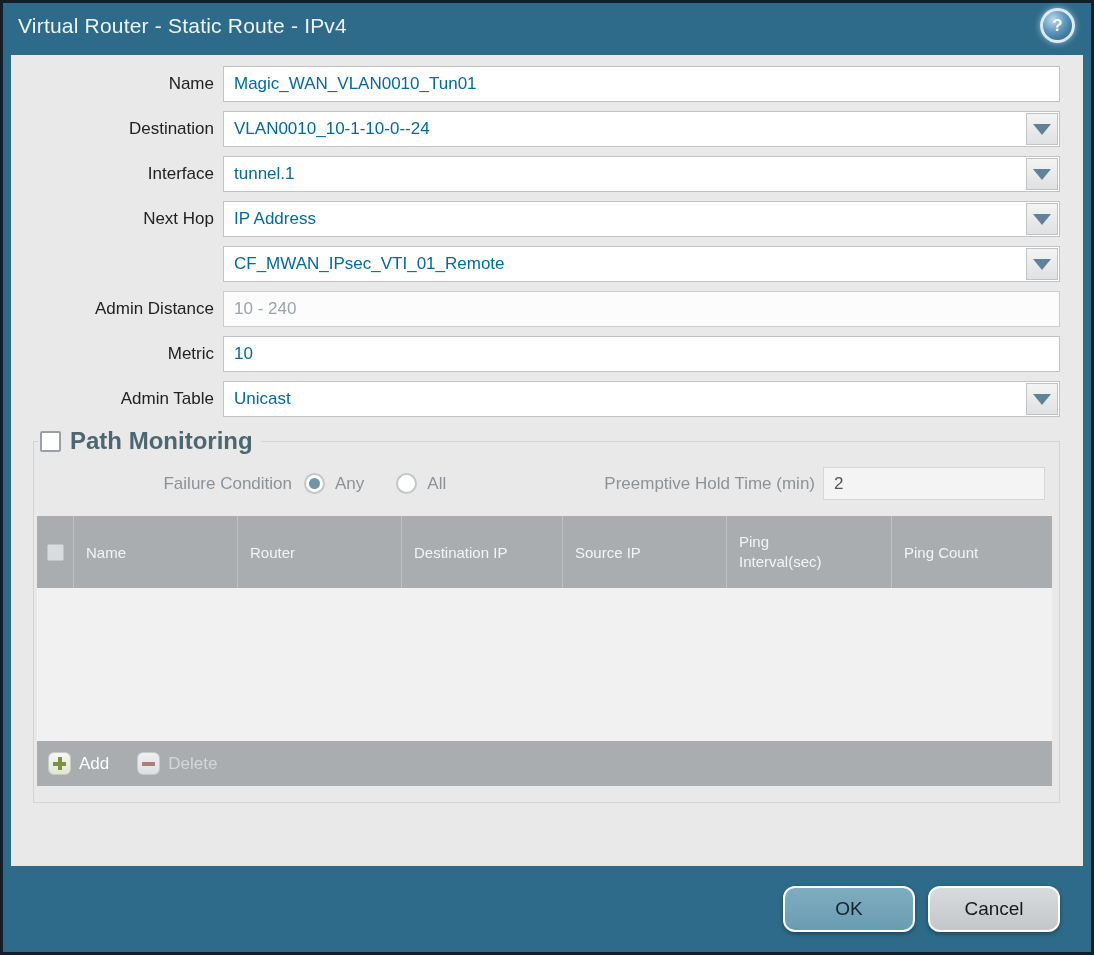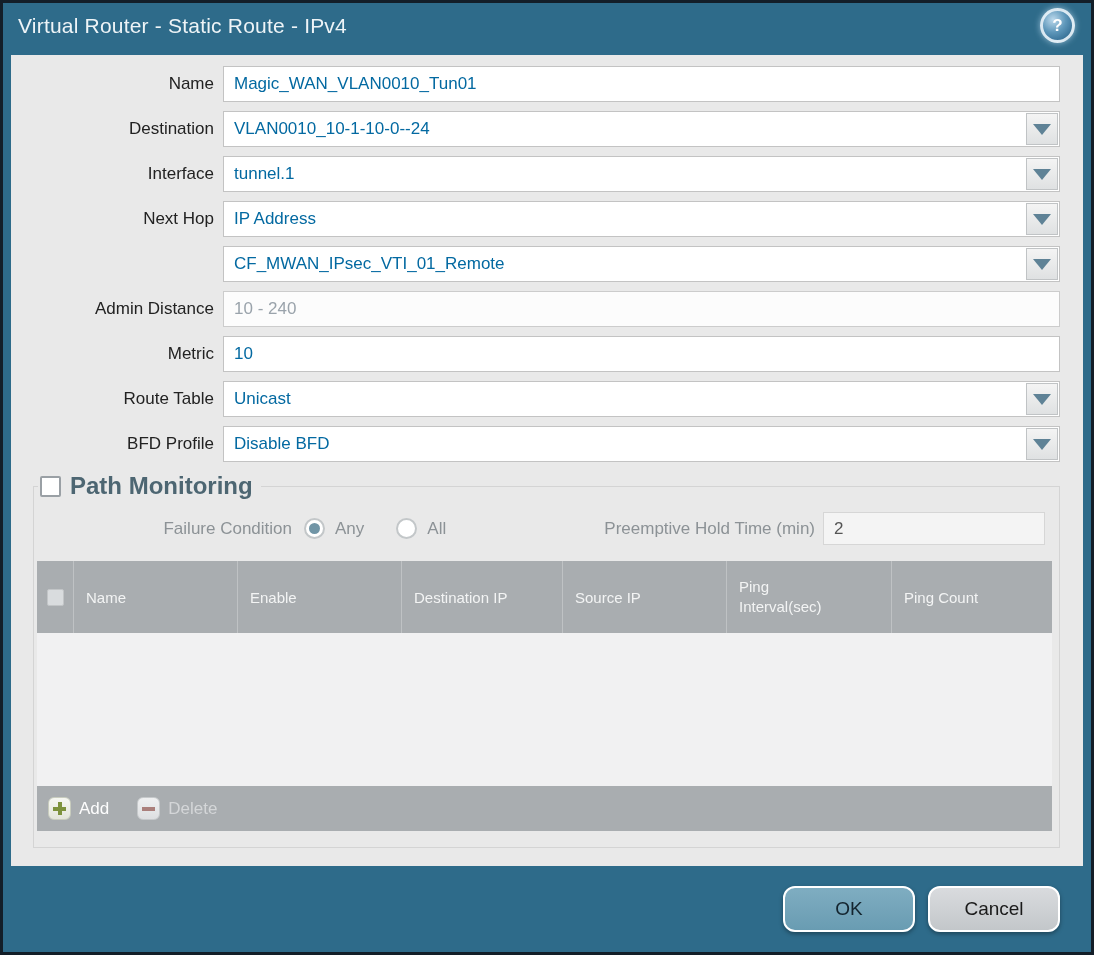--- a/index.html
+++ b/index.html
@@ -186,38 +186,29 @@
     </div>
 
     <div class="form-row">
       <span class="form-label">Metric</span>
       <span class="form-field">
         <input class="text-input no-dd" type="text" value="10" style="">
       </span>
     </div>
 
     <div class="form-row">
-      <span class="form-label">Route Table</span>
+      <span class="form-label">Admin Table</span>
       <span class="form-field">
         <input class="text-input" type="text" value="Unicast" style="">
         <span class="dd-btn">
             <span class="dd-arrow"></span>
           </span>
       </span>
     </div>
 
-    <div class="form-row">
-      <span class="form-label">BFD Profile</span>
-      <span class="form-field">
-        <input class="text-input" type="text" value="Disable BFD" style="">
-        <span class="dd-btn">
-            <span class="dd-arrow"></span>
-          </span>
-      </span>
-    </div>
 
     <fieldset class="pm-fieldset">
       <legend class="pm-legend">
         <span class="pm-checkbox"></span>
         <span class="pm-title">Path Monitoring</span>
       </legend>
 
       <div class="fc-row">
         <span class="fc-label">Failure Condition</span>
         <span class="radio-group">
@@ -233,21 +224,21 @@
           <input class="pht-input" type="text" disabled="" value="2" style="">
         </span>
       </div>
 
       <div class="pm-table">
         <div class="pm-thead">
           <span class="th th-check">
             <span class="hdr-checkbox"></span>
           </span>
           <span class="th th-c1">Name</span>
-          <span class="th th-c2">Enable</span>
+          <span class="th th-c2">Router</span>
           <span class="th th-c4">Destination IP</span>
           <span class="th th-c3">Source IP</span>
           <span class="th th-c5">
             <span class="wrap">Ping Interval(sec)</span>
           </span>
           <span class="th th-c6">Ping Count</span>
         </div>
         <div class="pm-tbody"></div>
         <div class="pm-tfoot">
           <span class="tbl-btn">

